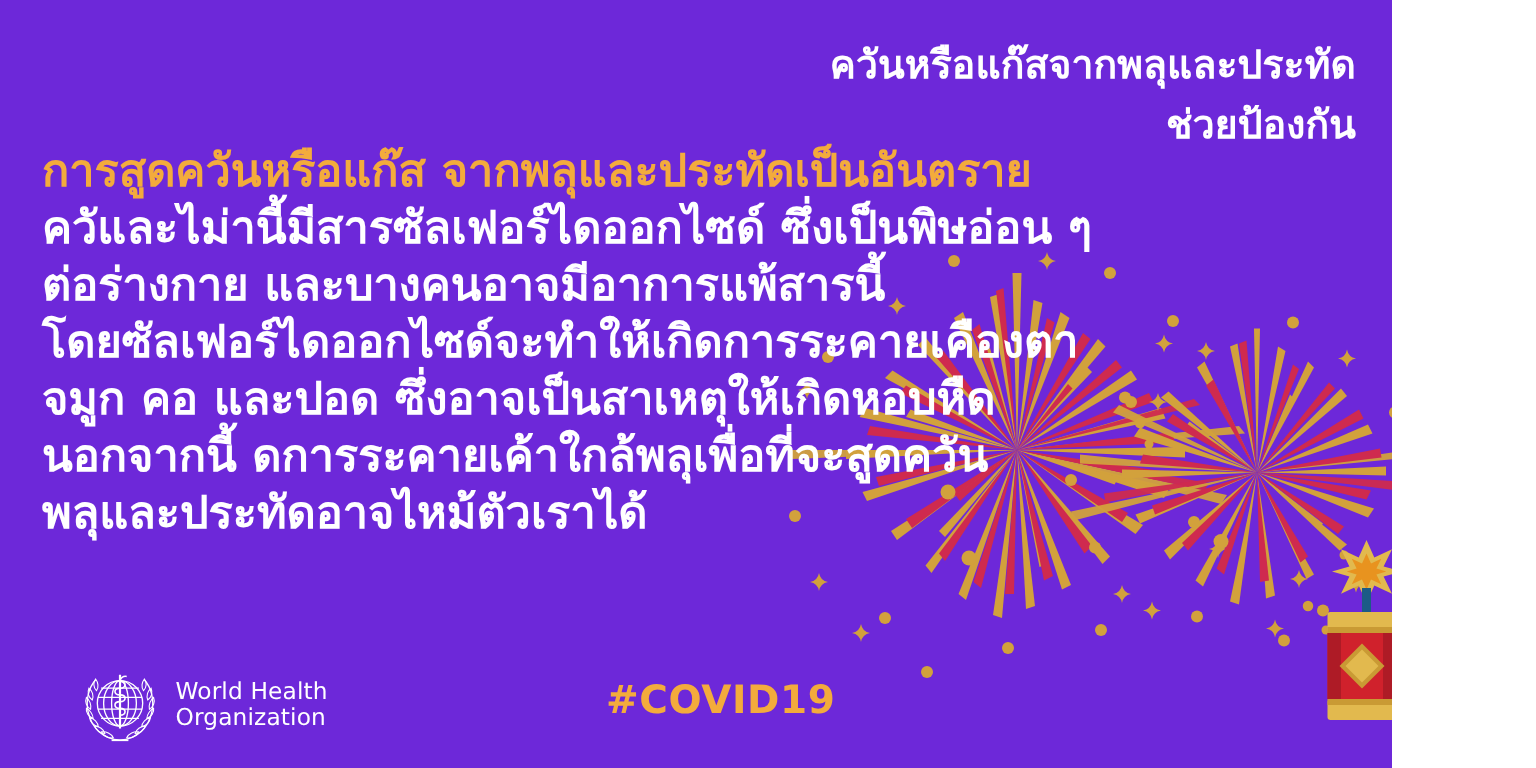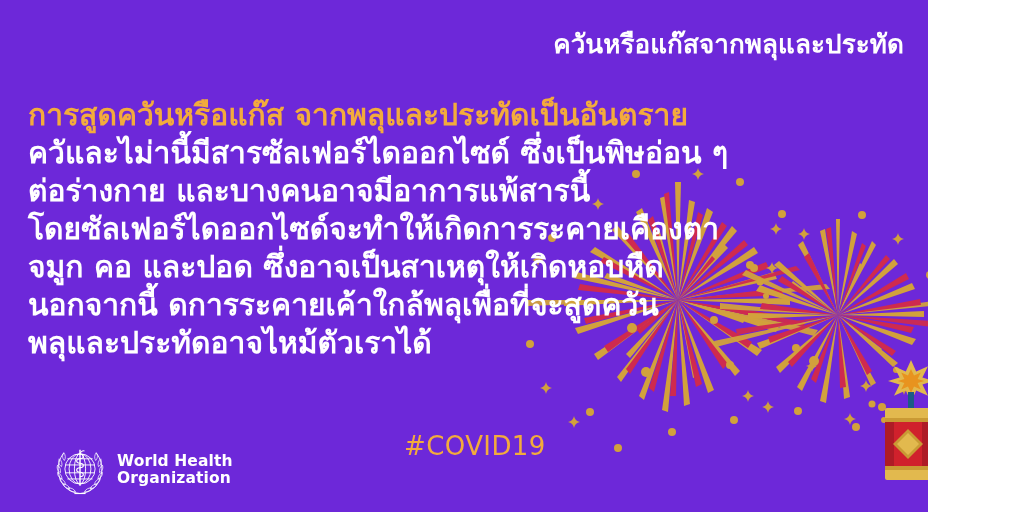--- a/index.html
+++ b/index.html
@@ -46,43 +46,43 @@
     z-index: 6;
   }
   .body-copy .bline { display: block; white-space: nowrap; }
   .bline.accent { color: #f3ab3c; }
   .bline.plain  { color: #ffffff; }
 
   
   .hashtag {
     position: absolute;
     left: 404px;
-    top: 431px;
+    top: 452px;
     color: #f3ab3c;
     font-size: 26px;
-    font-weight: 400;
+    font-weight: 700;
     letter-spacing: 0.4px;
     z-index: 6;
   }
 
   
   .who-logo {
     position: absolute;
     left: 52px;
     top: 442px;
     display: flex;
     align-items: center;
     gap: 9px;
     z-index: 6;
   }
   .who-emblem { width: 56px; height: 56px; display: block; flex: 0 0 auto; }
   .who-wordmark {
     color: #ffffff;
     font-size: 15.5px;
-    font-weight: 700;
+    font-weight: 400;
     line-height: 17.5px;
     letter-spacing: 0.1px;
   }
   .who-wordmark span { display: block; }
 
   
   .artwork {
     position: absolute;
     inset: 0;
     z-index: 2;
@@ -317,20 +317,21 @@
           <path d="M0,-8.5 L8.5,0 L0,8.5 L-8.5,0 Z" fill="#e2b94e"></path>
         </g>
         <rect x="935" y="468" width="37" height="12" rx="2" fill="#e2b94e"></rect>
         <rect x="935" y="468" width="37" height="4" fill="#c99a34"></rect>
       </g>
     </svg>
   </div>
 
   <div class="headline">
     <span class="hl-line">ควันหรือแก๊สจากพลุและประทัด</span>
+    <span class="hl-line">ช่วยป้องกัน</span>
   </div>
 
   <div class="body-copy">
     <span class="bline accent">การสูดควันหรือแก๊ส จากพลุและประทัดเป็นอันตราย</span>
     <span class="bline plain">ควัและไม่านี้มีสารซัลเฟอร์ไดออกไซด์ ซึ่งเป็นพิษอ่อน ๆ</span>
     <span class="bline plain">ต่อร่างกาย และบางคนอาจมีอาการแพ้สารนี้</span>
     <span class="bline plain">โดยซัลเฟอร์ไดออกไซด์จะทำให้เกิดการระคายเคืองตา</span>
     <span class="bline plain">จมูก คอ และปอด ซึ่งอาจเป็นสาเหตุให้เกิดหอบหืด</span>
     <span class="bline plain">นอกจากนี้ ดการระคายเค้าใกล้พลุเพื่อที่จะสูดควัน</span>
     <span class="bline plain">พลุและประทัดอาจไหม้ตัวเราได้</span>

